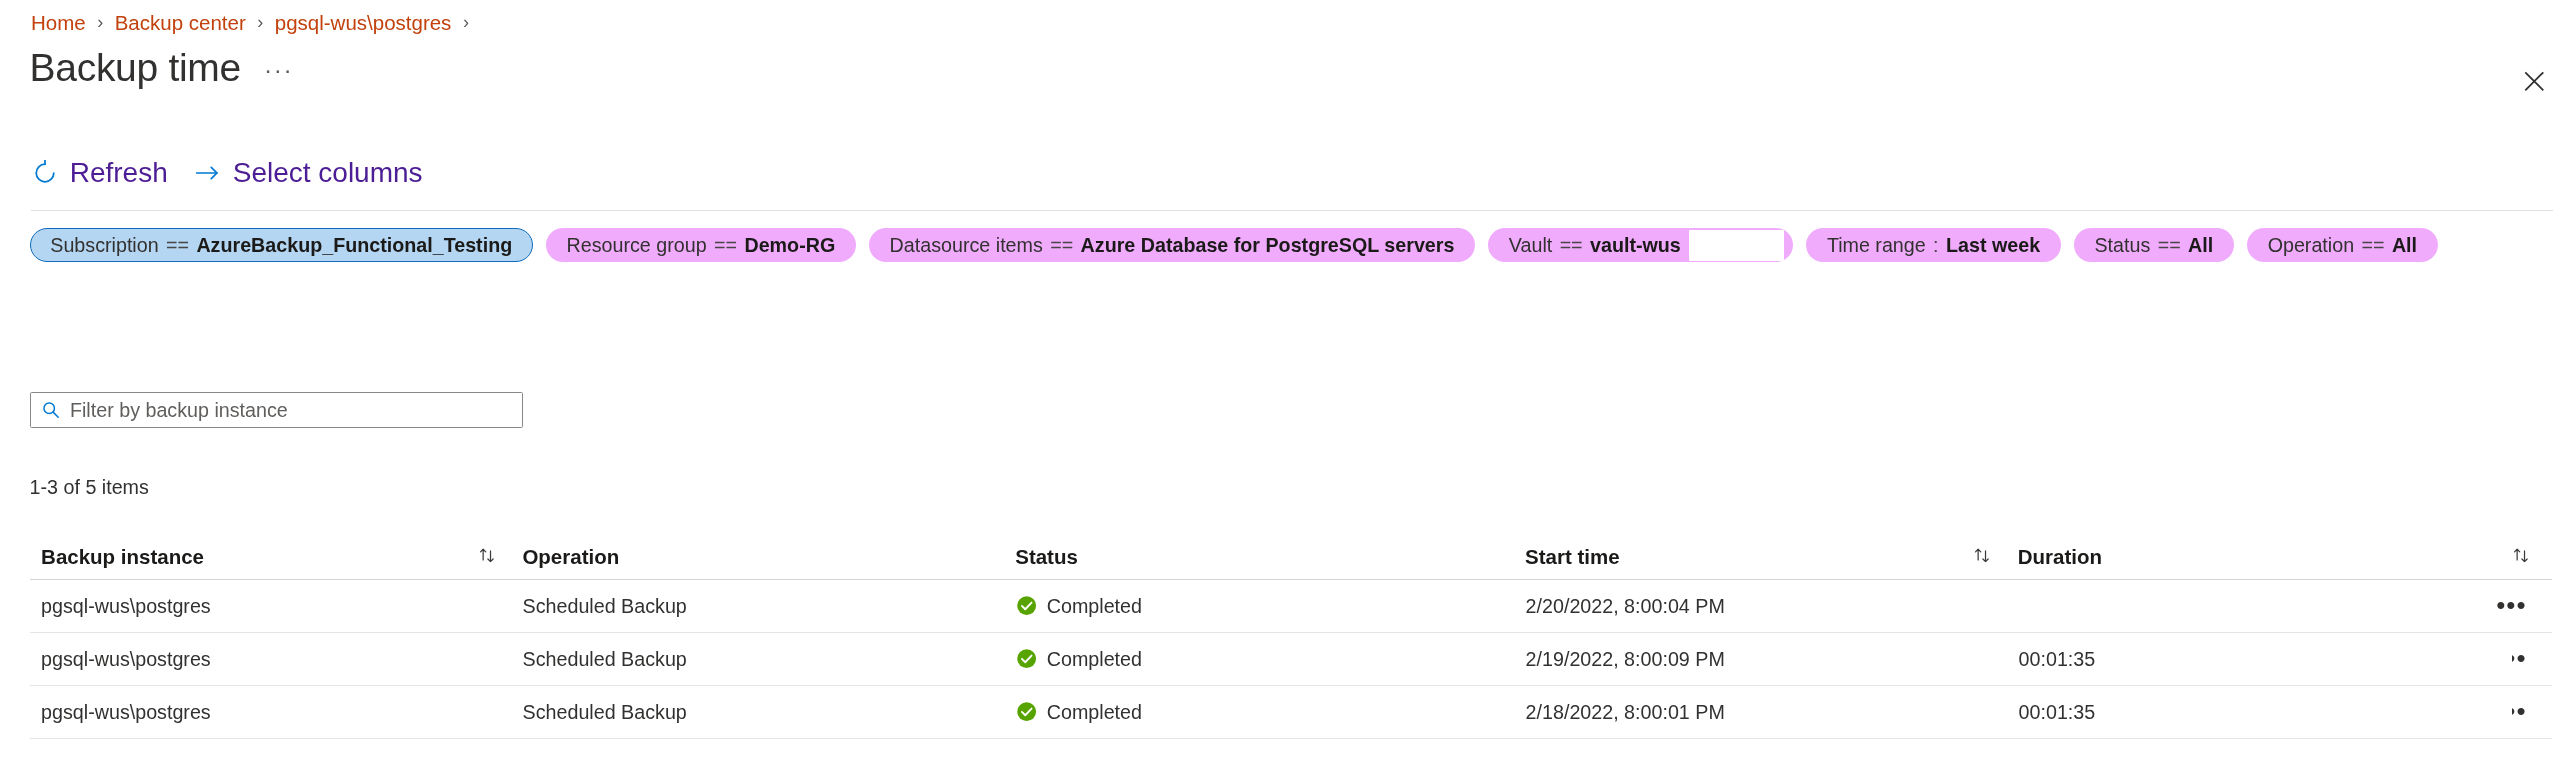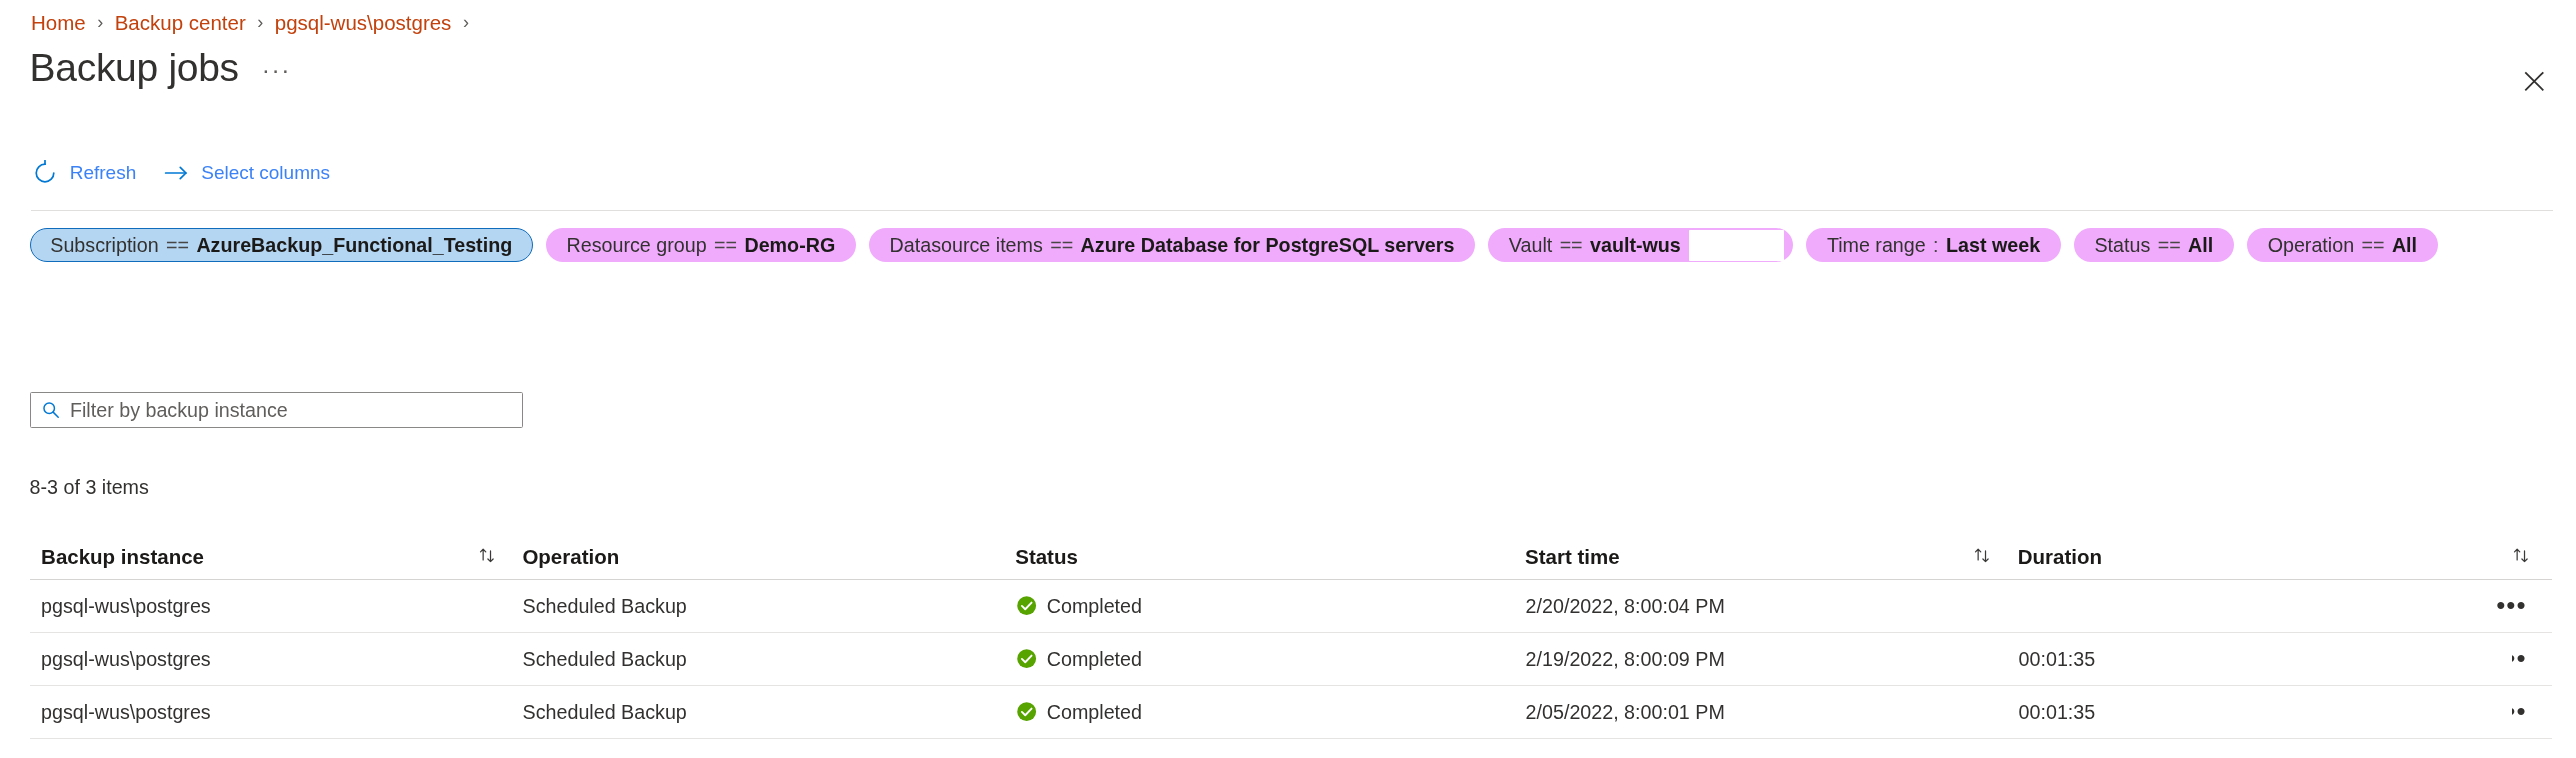--- a/index.html
+++ b/index.html
@@ -75,21 +75,21 @@
     margin-right: 23px;
     cursor: pointer;
     padding-right: 3.3px;
   }
   .cmd-icon {
     width: 28px; height: 28px;
     display: flex; align-items: center; justify-content: center;
     margin-right: 10.7px;
     color: #0078d4;
   }
-  .cmd-label { font-size: 19px; color: #3b82f6; white-space: nowrap; }
+  .cmd-label { font-size: 28px; color: #4c1d95; white-space: nowrap; }
 
   .hr-under-cmd {
     position: absolute;
     left: 31px; top: 210px;
     width: 2522px; height: 0.8px;
     background: #e1dfdd;
   }
 
   
   .filters {
@@ -236,21 +236,21 @@
   <div class="breadcrumb">
     <span class="crumb-link">Home</span>
     <span class="crumb-sep">›</span>
     <span class="crumb-link">Backup center</span>
     <span class="crumb-sep">›</span>
     <span class="crumb-link">pgsql-wus\postgres</span>
     <span class="crumb-sep">›</span>
   </div>
 
   <div class="title-row">
-    <span class="page-title">Backup jobs</span>
+    <span class="page-title">Backup time</span>
     <span class="title-ellipsis">···</span>
   </div>
 
   <div class="close-btn">
     <span>
       <svg width="24.6" height="24.6" viewBox="0 0 30 30" aria-hidden="true">
         <path d="M4 4 L26 26 M26 4 L4 26" stroke="#323130" stroke-width="2.2" fill="none"></path>
       </svg>
     </span>
   </div>
@@ -328,21 +328,21 @@
   <div class="searchbox">
     <span class="search-icon">
       <svg width="19.7" height="19.7" viewBox="0 0 24 24" aria-hidden="true">
         <circle cx="10" cy="10" r="6.4" stroke="#0078d4" stroke-width="1.8" fill="none"></circle>
         <path d="M14.8 14.8 L21 21" stroke="#0078d4" stroke-width="1.8" fill="none" stroke-linecap="round"></path>
       </svg>
     </span>
     <input class="search-input" type="text" placeholder="Filter by backup instance" style="">
   </div>
 
-  <div class="item-count">8-3 of 3 items</div>
+  <div class="item-count">1-3 of 5 items</div>
 
   <div class="table">
 
     <div class="trow thead">
       <div class="th c-instance">
         <span>Backup instance</span>
         <span class="sorticon">
           <svg width="21.3" height="21.3" viewBox="0 0 26 26" aria-hidden="true">
             <path d="M7.5 17 L7.5 4 M4.3 7.2 L7.5 4 L10.7 7.2" stroke="#3b3a39" stroke-width="1.5" fill="none" stroke-linecap="round" stroke-linejoin="round"></path>
             <path d="M16.5 6 L16.5 19 M13.3 15.8 L16.5 19 L19.7 15.8" stroke="#3b3a39" stroke-width="1.5" fill="none" stroke-linecap="round" stroke-linejoin="round"></path>
@@ -419,21 +419,21 @@
       <div class="td c-operation">Scheduled Backup</div>
       <div class="td c-status status-cell">
         <span class="status-icon">
           <svg width="21.3" height="21.3" viewBox="0 0 26 26" aria-hidden="true">
             <circle cx="13" cy="13" r="11.5" fill="#57a300"></circle>
             <path d="M7.2 13.3 L11.3 17.4 L19 9.3" stroke="#ffffff" stroke-width="2.3" fill="none" stroke-linecap="round" stroke-linejoin="round"></path>
           </svg>
         </span>
         <span>Completed</span>
       </div>
-      <div class="td c-starttime">2/05/2022, 8:00:01 PM</div>
+      <div class="td c-starttime">2/18/2022, 8:00:01 PM</div>
       <div class="td c-duration">00:01:35</div>
       <div class="td c-actions">
         <span class="row-menu">•••</span>
       </div>
     </div>
 
   </div>
 
 </div>
 

